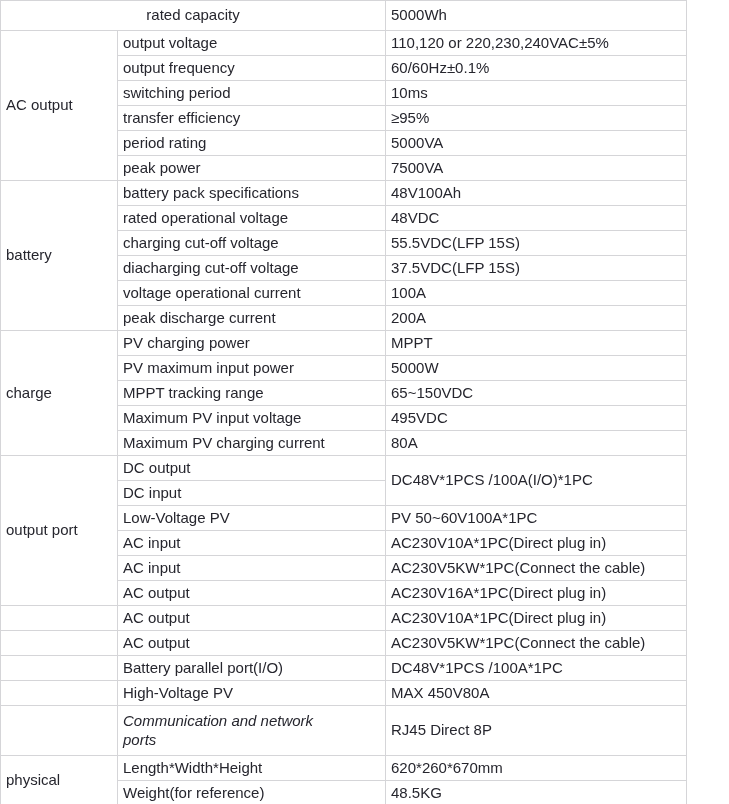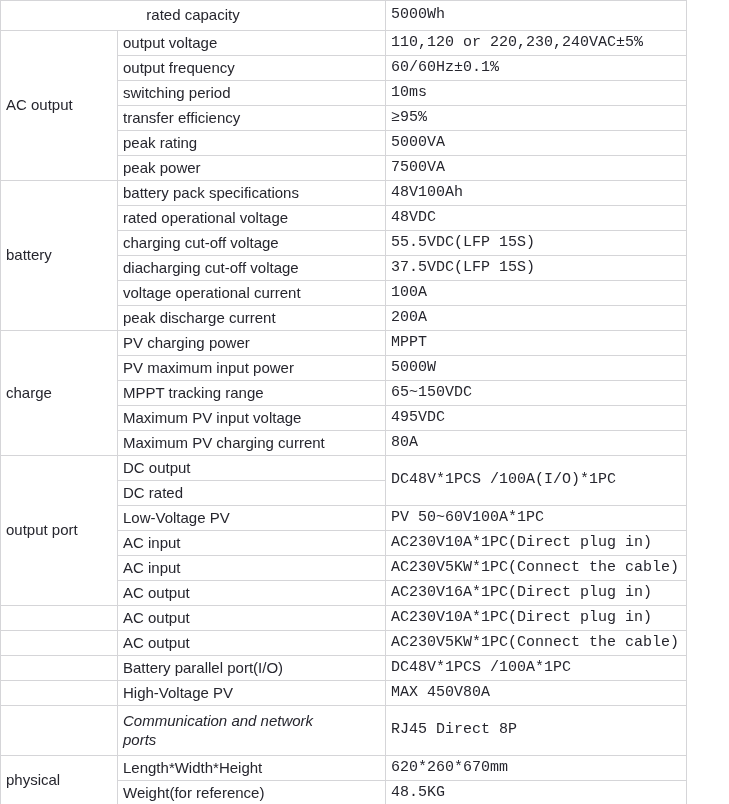--- a/index.html
+++ b/index.html
@@ -45,21 +45,20 @@
   }
   td.p.wrap { white-space: normal; font-style: italic; }
   td.p.wrap .wrap-inner {
     display: inline-block;
     max-width: 205px;
     vertical-align: middle;
   }
   td.v {
     padding-left: 7px;
     white-space: nowrap;
-    font-family: Liberation Mono, monospace;
   }
   td.merged-head {
     text-align: center;
     white-space: nowrap;
   }
 </style>
 </head>
 <body>
 
 <div class="page">
@@ -87,21 +86,21 @@
     </tr>
     <tr>
       <td class="p">switching period</td>
       <td class="v">10ms</td>
     </tr>
     <tr>
       <td class="p">transfer efficiency</td>
       <td class="v">≥95%</td>
     </tr>
     <tr>
-      <td class="p">peak rating</td>
+      <td class="p">period rating</td>
       <td class="v">5000VA</td>
     </tr>
     <tr>
       <td class="p">peak power</td>
       <td class="v">7500VA</td>
     </tr>
 
     <tr>
       <td class="cat" rowspan="6">battery</td>
       <td class="p">battery pack specifications</td>
@@ -149,21 +148,21 @@
       <td class="p">Maximum PV charging current</td>
       <td class="v">80A</td>
     </tr>
 
     <tr>
       <td class="cat" rowspan="6">output port</td>
       <td class="p">DC output</td>
       <td class="v" rowspan="2">DC48V*1PCS /100A(I/O)*1PC</td>
     </tr>
     <tr>
-      <td class="p">DC rated</td>
+      <td class="p">DC input</td>
     </tr>
     <tr>
       <td class="p">Low-Voltage PV</td>
       <td class="v">PV 50~60V100A*1PC</td>
     </tr>
     <tr>
       <td class="p">AC input</td>
       <td class="v">AC230V10A*1PC(Direct plug in)</td>
     </tr>
     <tr>

